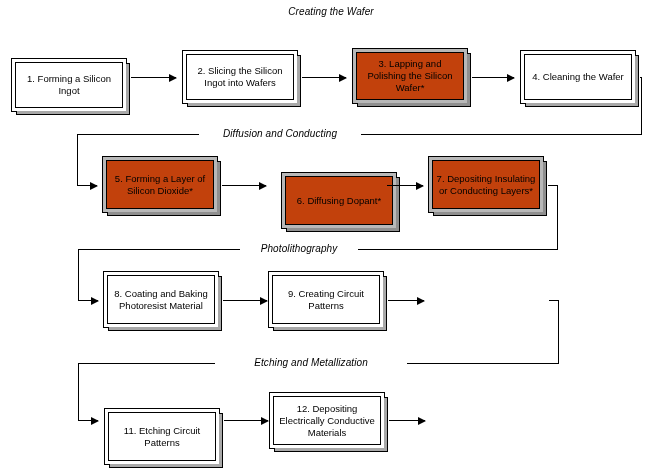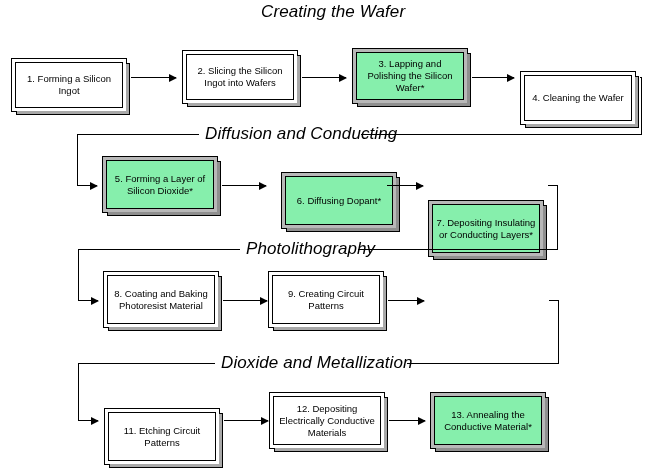--- a/index.html
+++ b/index.html
@@ -13,21 +13,21 @@
     height: 469px;
     background: #ffffff;
     font-family: "Liberation Sans", sans-serif;
     overflow: hidden;
   }
 
   
   .section-title {
     position: absolute;
     font-style: italic;
-    font-size: 17px;
+    font-size: 10px;
     color: #000000;
     white-space: nowrap;
     background: #ffffff;
     padding: 0 6px;
     text-align: center;
     line-height: 13px;
     letter-spacing: 0.1px;
   }
 
   
@@ -58,21 +58,21 @@
     text-align: center;
     font-size: 9.5px;
     line-height: 12px;
     color: #000000;
     padding: 1px 3px;
     background: inherit;
   }
   .pbox.white  { background: #ffffff; }
   .pbox.white  .inner { background: #ffffff; }
   .pbox.gray   { background: #b8b8b8; }
-  .pbox.gray   .inner { background: #86efac; }
+  .pbox.gray   .inner { background: #c2410c; }
 
   
   .pbox::after {
     content: "";
     position: absolute;
     right: -4px;
     top: 4px;
     bottom: -4px;
     width: 4px;
     background: #a8a8a8;
@@ -146,21 +146,21 @@
     </div>
 
   <div class="pbox gray" style="left:352px; top:48px; width:116px; height:56px;">
     <div class="inner">3. Lapping and Polishing the Silicon Wafer*</div>
   </div>
 
   <div class="arrow-h" style="left:472px; top:77px; width:42px;">
       <i class="head"></i>
     </div>
 
-  <div class="pbox white" style="left:520px; top:50px; width:116px; height:54px;margin-top:21px;">
+  <div class="pbox white" style="left:520px; top:50px; width:116px; height:54px;">
     <div class="inner">4. Cleaning the Wafer</div>
   </div>
 
   <div class="line-h" style="left:640px; top:77px; width:2px;"></div>
   <div class="line-v" style="left:641px; top:77px; height:58px;"></div>
 
   <div class="rail-h" style="left:77px; top:134px; width:125px;"></div>
   <div class="rail-h" style="left:345px; top:134px; width:297px;"></div>
   <div class="section-title" style="left:199px; top:127px; width:150px;">Diffusion and Conducting</div>
   <div class="line-v" style="left:77px; top:134px; height:52px;"></div>
@@ -177,21 +177,21 @@
     </div>
 
   <div class="pbox gray" style="left:281px; top:156px; width:116px; height:57px;margin-top:16px;">
     <div class="inner">6. Diffusing Dopant*</div>
   </div>
 
   <div class="arrow-h" style="left:387px; top:185px; width:36px;">
       <i class="head"></i>
     </div>
 
-  <div class="pbox gray" style="left:428px; top:156px; width:116px; height:57px;margin-top:44px;">
+  <div class="pbox gray" style="left:428px; top:156px; width:116px; height:57px;">
     <div class="inner">7. Depositing Insulating or Conducting Layers*</div>
   </div>
 
   <div class="line-h" style="left:548px; top:185px; width:10px;"></div>
   <div class="line-v" style="left:557px; top:185px; height:64px;"></div>
 
   <div class="rail-h" style="left:78px; top:249px; width:165px;"></div>
   <div class="rail-h" style="left:343px; top:249px; width:215px;"></div>
   <div class="section-title" style="left:240px; top:242px; width:106px;">Photolithography</div>
   <div class="line-v" style="left:78px; top:249px; height:52px;"></div>
@@ -214,21 +214,21 @@
   <div class="arrow-h" style="left:388px; top:300px; width:36px;">
       <i class="head"></i>
     </div>
 
 
   <div class="line-h" style="left:549px; top:300px; width:10px;"></div>
   <div class="line-v" style="left:558px; top:300px; height:63px;"></div>
 
   <div class="rail-h" style="left:78px; top:363px; width:140px;"></div>
   <div class="rail-h" style="left:390px; top:363px; width:169px;"></div>
-  <div class="section-title" style="left:215px; top:356px; width:180px;">Dioxide and Metallization</div>
+  <div class="section-title" style="left:215px; top:356px; width:180px;">Etching and Metallization</div>
   <div class="line-v" style="left:78px; top:363px; height:58px;"></div>
   <div class="arrow-h" style="left:78px; top:420px; width:20px;">
       <i class="head"></i>
     </div>
 
   <div class="pbox white" style="left:104px; top:408px; width:116px; height:57px;">
     <div class="inner">11. Etching Circuit Patterns</div>
   </div>
 
   <div class="arrow-h" style="left:224px; top:420px; width:44px;">
@@ -236,17 +236,14 @@
     </div>
 
   <div class="pbox white" style="left:269px; top:392px; width:116px; height:57px;">
     <div class="inner">12. Depositing Electrically Conductive Materials</div>
   </div>
 
   <div class="arrow-h" style="left:389px; top:420px; width:36px;">
       <i class="head"></i>
     </div>
 
-  <div class="pbox gray" style="left:430px; top:392px; width:116px; height:57px;">
-    <div class="inner">13. Annealing the Conductive Material*</div>
-  </div>
 
 </div>
 
 </body></html>

